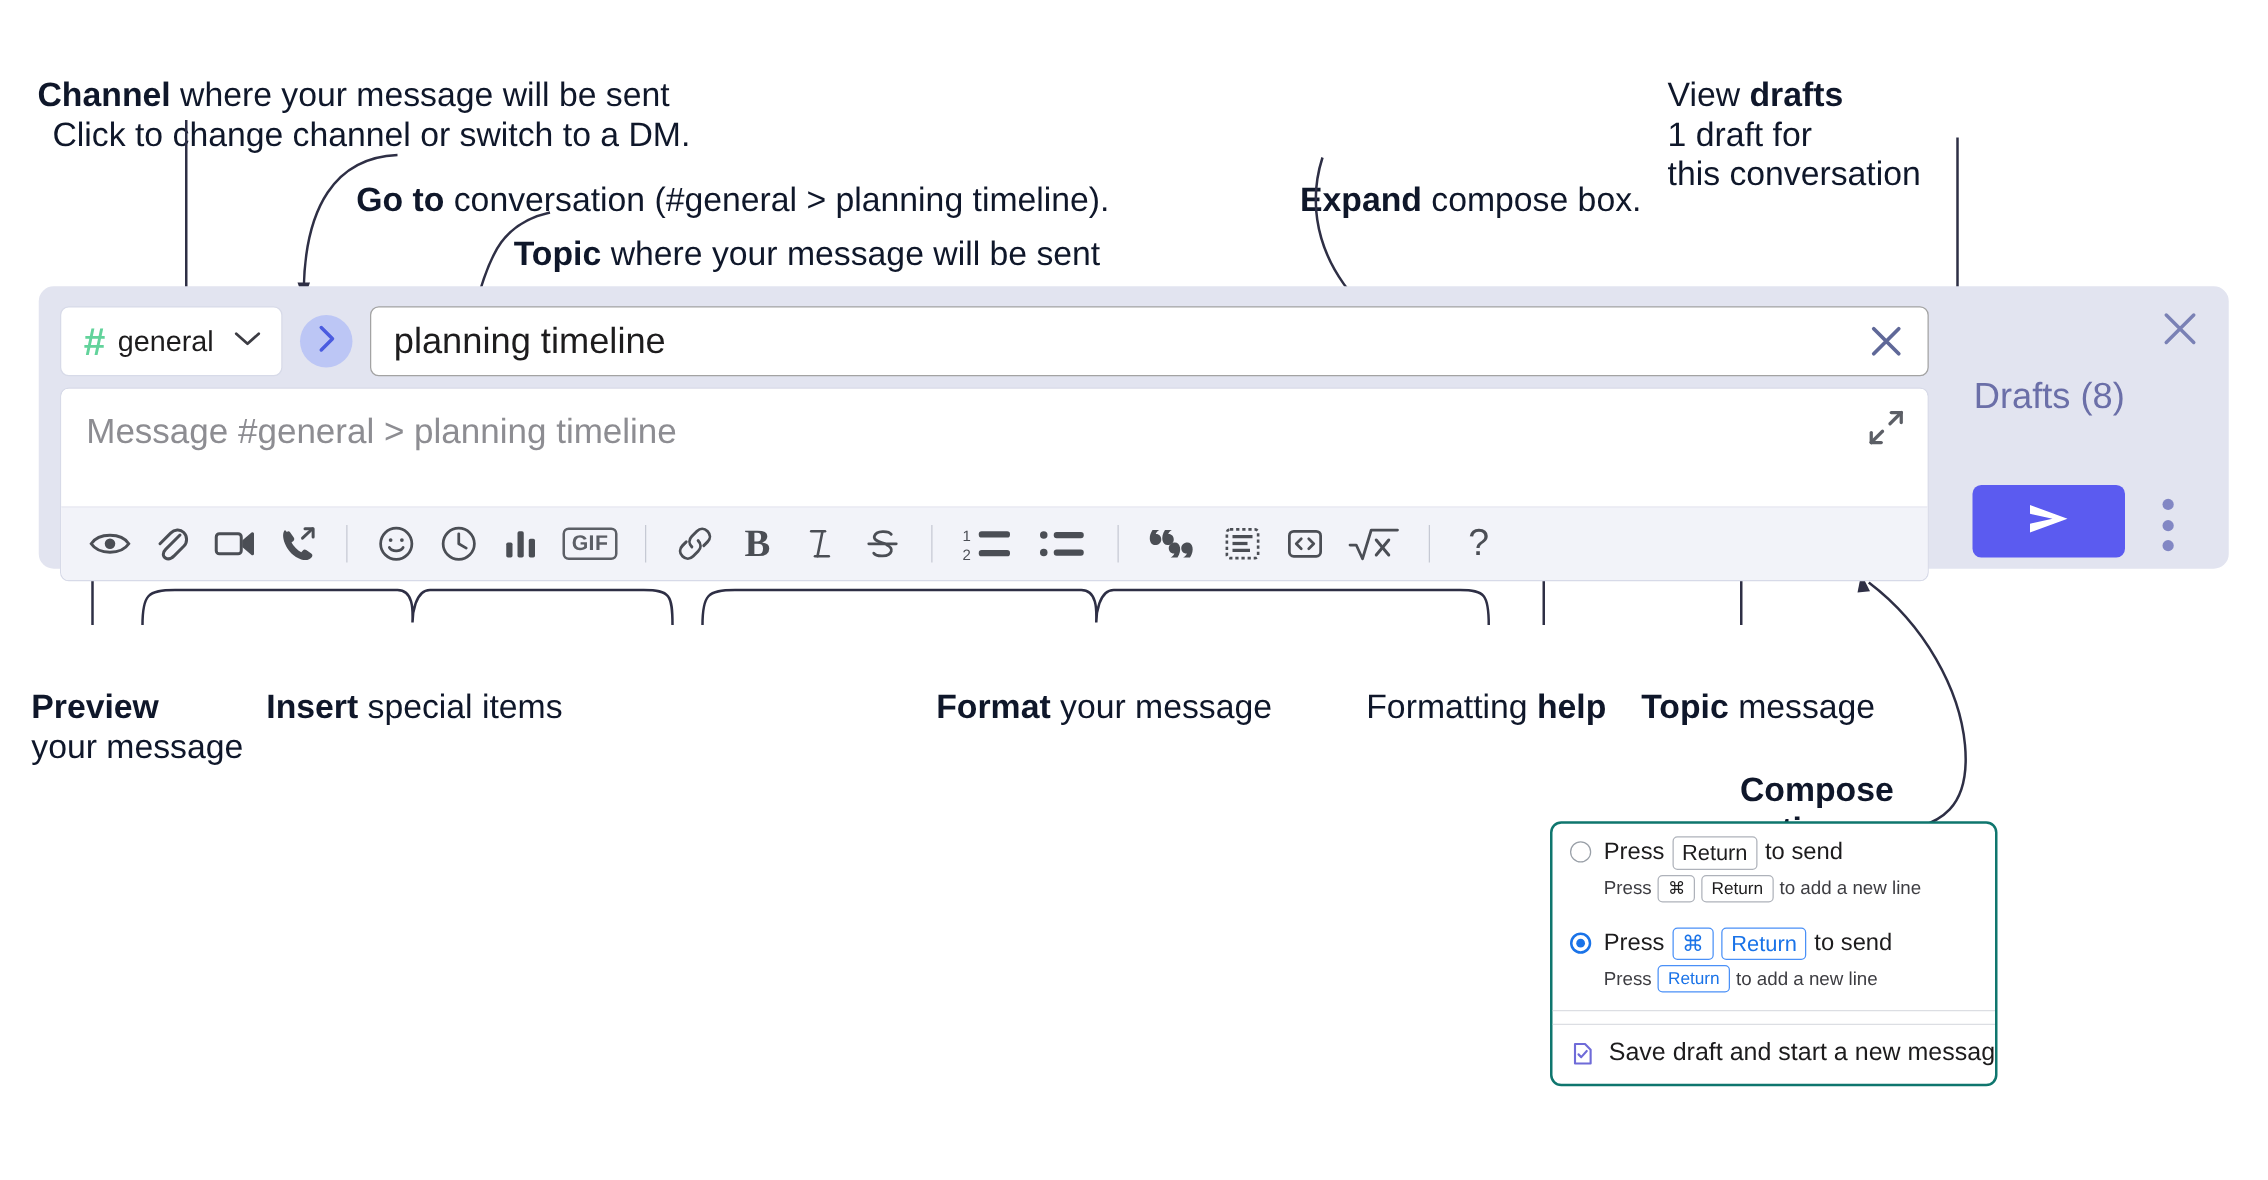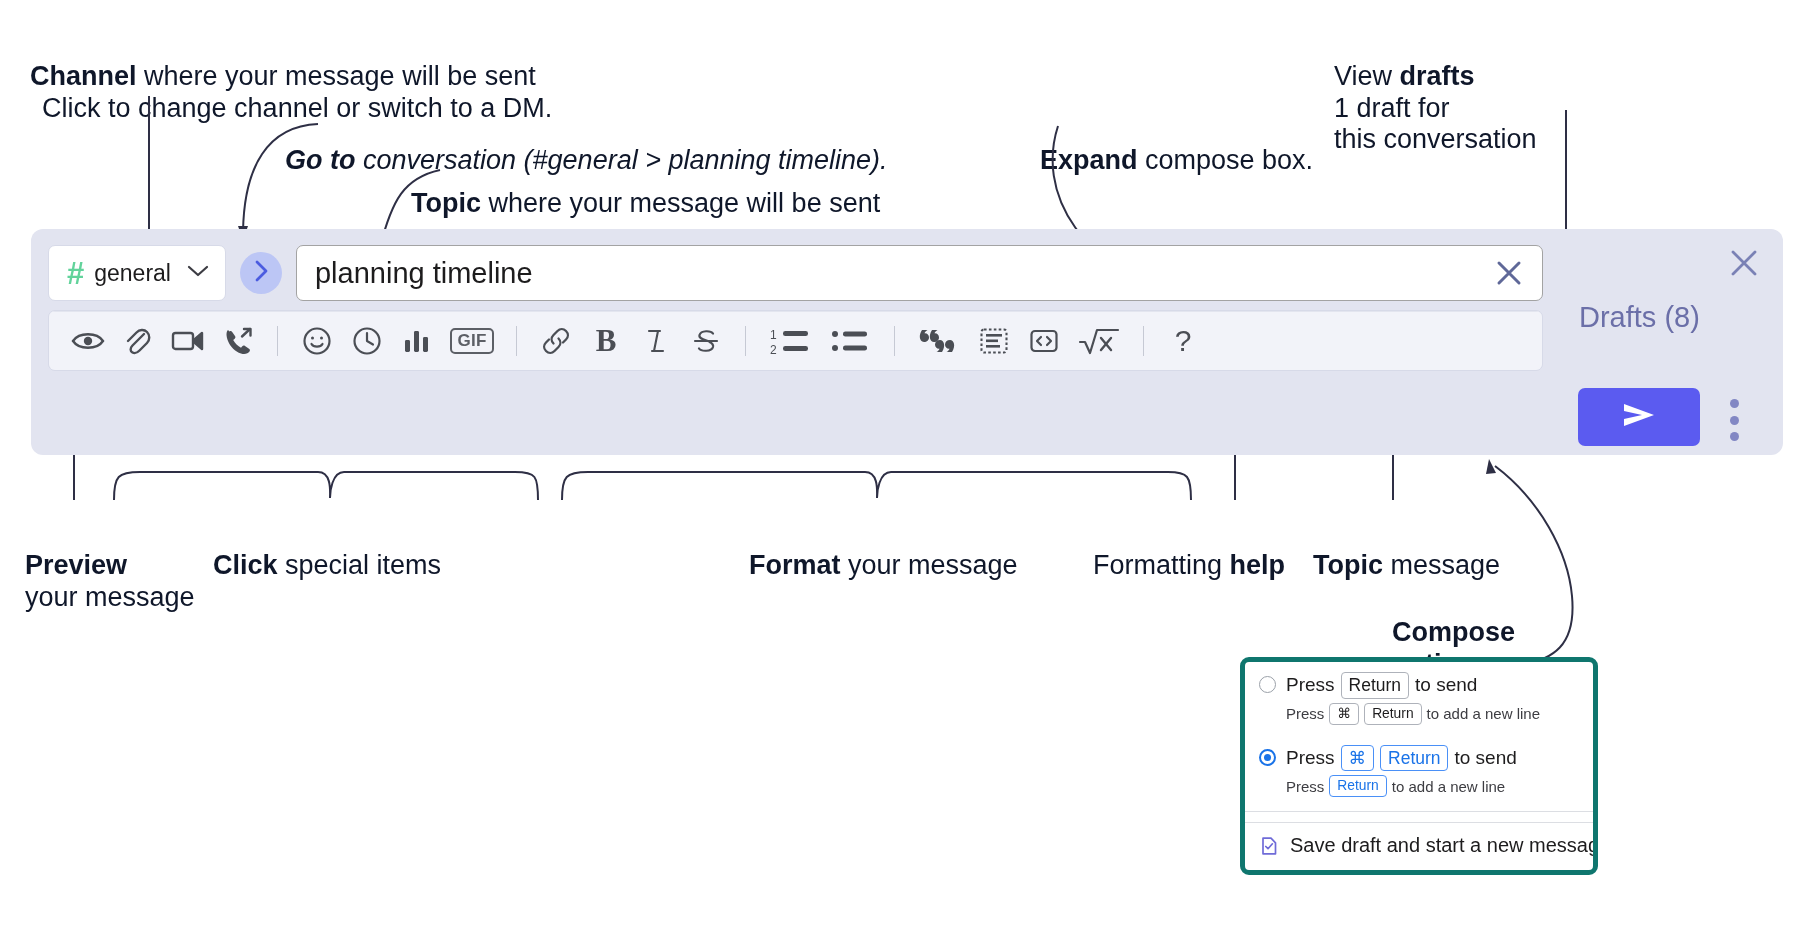--- a/index.html
+++ b/index.html
@@ -248,21 +248,21 @@
     display: block;
   }
 
   
   #options-menu {
     position: absolute;
     left: 1240px;
     top: 657px;
     width: 358px;
     background: #ffffff;
-    border: 5px solid #0f766e;
+    border: 2px solid #0f766e;
     border-radius: 9px;
     box-sizing: border-box;
     font-family: "Liberation Sans", sans-serif;
     overflow: hidden;
   }
   .opt-row {
     display: flex;
     align-items: flex-start;
     padding: 10px 14px 0 14px;
   }
@@ -340,21 +340,21 @@
 </head>
 <body>
 
 <div class="anno" style="left:30px; top:22px;">
   <span><b>Channel</b><span> where your message will be sent</span></span>
 </div>
 <div class="anno it" style="left:42px; top:54px;">
   <span>Click to change channel or switch to a DM.</span>
 </div>
 
-<div class="anno" style="left:285px; top:106px;font-style:italic;">
+<div class="anno" style="left:285px; top:106px;">
   <span><b>Go to</b><span> conversation (#general &gt; planning timeline).</span></span>
 </div>
 
 <div class="anno" style="left:411px; top:149px;">
   <span><b>Topic</b><span> where your message will be sent</span></span>
 </div>
 
 <div class="anno" style="left:1040px; top:106px;">
   <span><b>Expand</b><span> compose box.</span></span>
 </div>
@@ -370,21 +370,21 @@
 </div>
 
 <div class="anno" style="left:25px; top:511px;">
   <b>Preview</b>
 </div>
 <div class="anno" style="left:25px; top:543px;">
   <span>your message</span>
 </div>
 
 <div class="anno" style="left:213px; top:511px;">
-  <b>Click</b><span> special items</span>
+  <b>Insert</b><span> special items</span>
 </div>
 
 <div class="anno" style="left:749px; top:511px;">
   <b>Format</b><span> your message</span>
 </div>
 
 <div class="anno" style="left:1093px; top:511px;">
   <span>Formatting </span><b>help</b>
 </div>
 
@@ -469,20 +469,33 @@
         <span id="topic-value">planning timeline</span>
         <span id="topic-clear">
           <svg width="34" height="34" viewBox="0 0 34 34" fill="none" stroke="#5f6898" stroke-width="3" stroke-linecap="round">
               <path d="M7 7 L27 27 M27 7 L7 27"></path>
             </svg>
         </span>
       </div>
     </div>
 
     <div id="message-box">
+      <div id="message-input-area">
+        <span id="message-placeholder">Message #general &gt; planning timeline</span>
+        <span id="expand-btn">
+          <svg width="30" height="30" viewBox="0 0 30 30" fill="none" stroke="#5c5f66" stroke-width="2.6" stroke-linecap="round" stroke-linejoin="round">
+            <path d="M27 3 L18 12"></path>
+              <path d="M27 3 L27 11"></path>
+              <path d="M27 3 L19 3"></path>
+            <path d="M3 27 L12 18"></path>
+              <path d="M3 27 L3 19"></path>
+              <path d="M3 27 L11 27"></path>
+          </svg>
+        </span>
+      </div>
 
       <div id="toolbar">
 
         <div class="tb-btn">
           <svg width="34" height="24" viewBox="0 0 34 24" fill="none" stroke="#4b4e55" stroke-width="2.4">
               <path d="M2 12 C8 3 26 3 32 12 C26 21 8 21 2 12 Z"></path>
               <circle cx="17" cy="12" r="4.2" fill="#4b4e55" stroke="none"></circle>
             </svg>
         </div>
 

